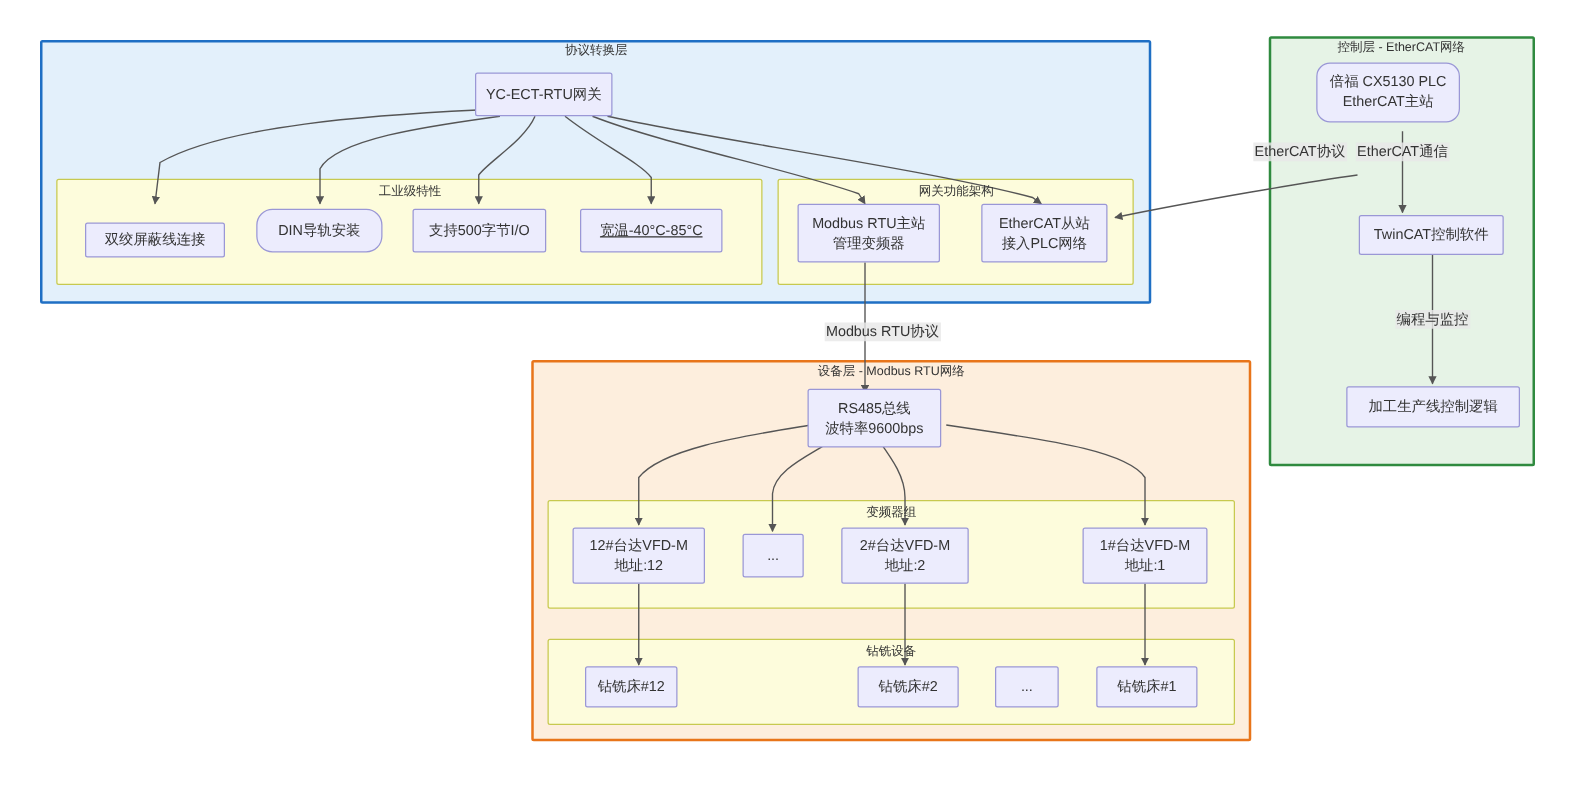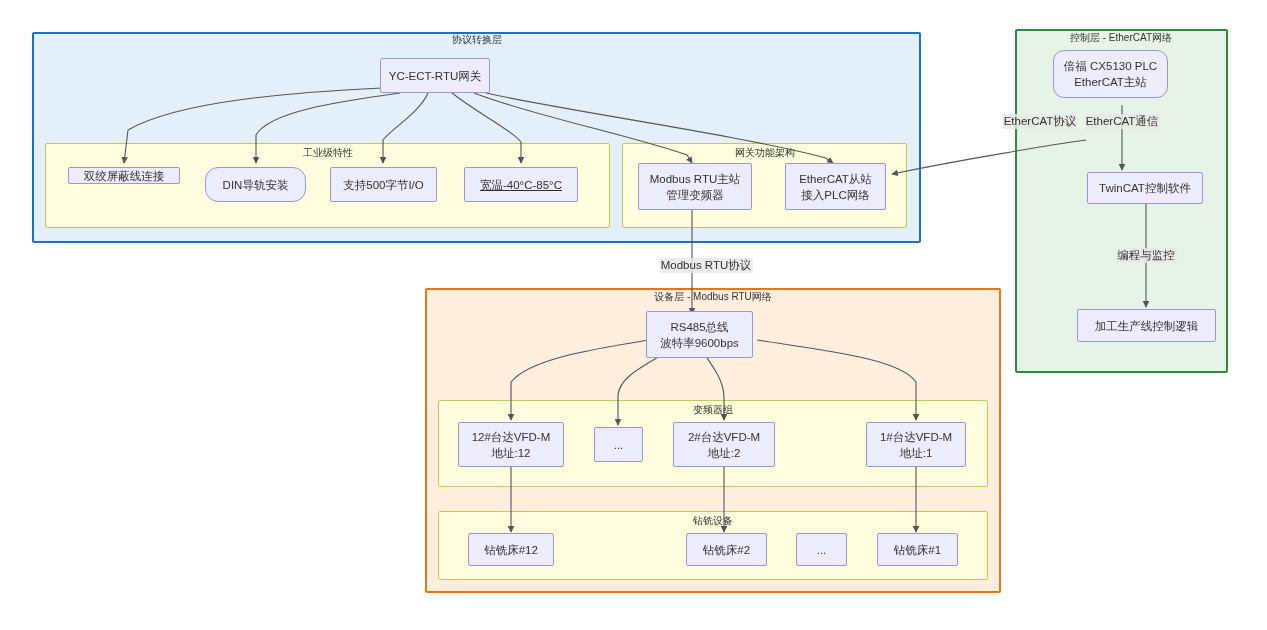--- a/index.html
+++ b/index.html
@@ -140,21 +140,21 @@
 
   <div class="edge-label" style="left:706px; top:258px;">Modbus RTU协议</div>
   <div class="edge-label" style="left:1040px; top:114px;">EtherCAT协议</div>
   <div class="edge-label" style="left:1122px; top:114px;">EtherCAT通信</div>
   <div class="edge-label" style="left:1146px; top:248px;">编程与监控</div>
 
   <div class="node" style="left:380px; top:58px; width:110px; height:35px;">
     <span class="ln">YC-ECT-RTU网关</span>
   </div>
 
-  <div class="node" style="left:68px; top:167px; width:112px; height:17px;">
+  <div class="node" style="left:68px; top:178px; width:112px; height:28px;">
     <span class="ln">双绞屏蔽线连接</span>
   </div>
   <div class="node" style="left:205px; top:167px; width:101px; height:35px;border-radius:13px;">
     <span class="ln">DIN导轨安装</span>
   </div>
   <div class="node" style="left:330px; top:167px; width:107px; height:35px;">
     <span class="ln">支持500字节I/O</span>
   </div>
   <div class="node" style="left:464px; top:167px; width:114px; height:35px;text-decoration:underline;">
     <span class="ln">宽温-40°C-85°C</span>
@@ -194,21 +194,21 @@
   </div>
   <div class="node" style="left:673px; top:422px; width:102px; height:45px;">
     <span class="ln">2#台达VFD-M</span>
     <span class="ln">地址:2</span>
   </div>
   <div class="node" style="left:866px; top:422px; width:100px; height:45px;">
     <span class="ln">1#台达VFD-M</span>
     <span class="ln">地址:1</span>
   </div>
 
-  <div class="node" style="left:468px; top:533px; width:86px; height:33px;">
+  <div class="node" style="left:468px; top:533px; width:74px; height:33px;">
     <span class="ln">钻铣床#12</span>
   </div>
   <div class="node" style="left:686px; top:533px; width:81px; height:33px;">
     <span class="ln">钻铣床#2</span>
   </div>
   <div class="node" style="left:796px; top:533px; width:51px; height:33px;">
     <span class="ln">...</span>
   </div>
   <div class="node" style="left:877px; top:533px; width:81px; height:33px;text-align:center;">
     <span class="ln">钻铣床#1</span>

